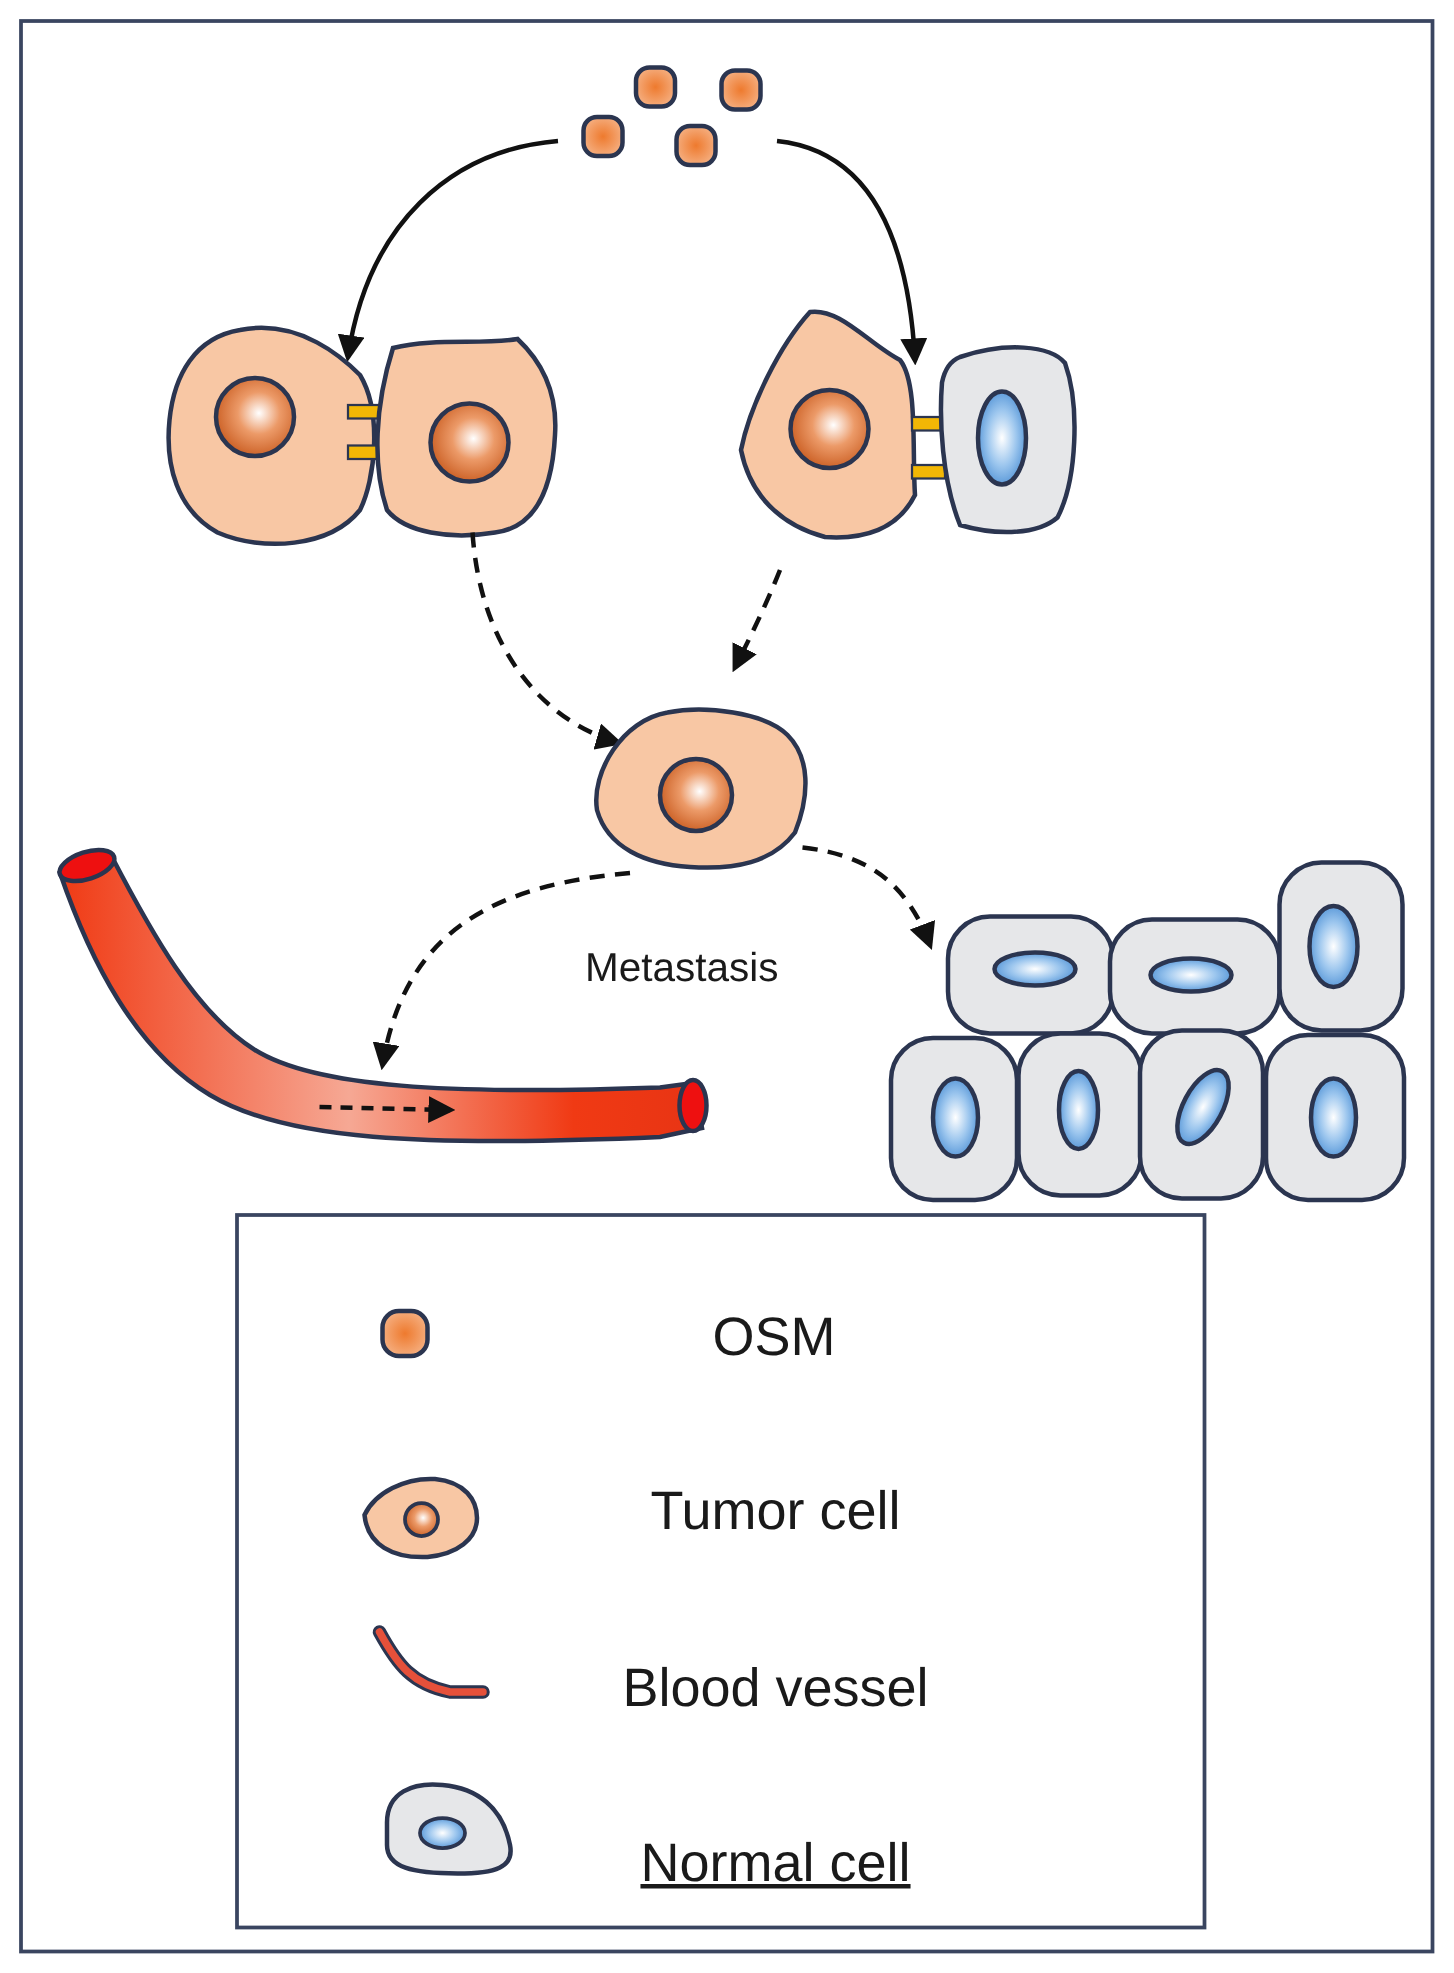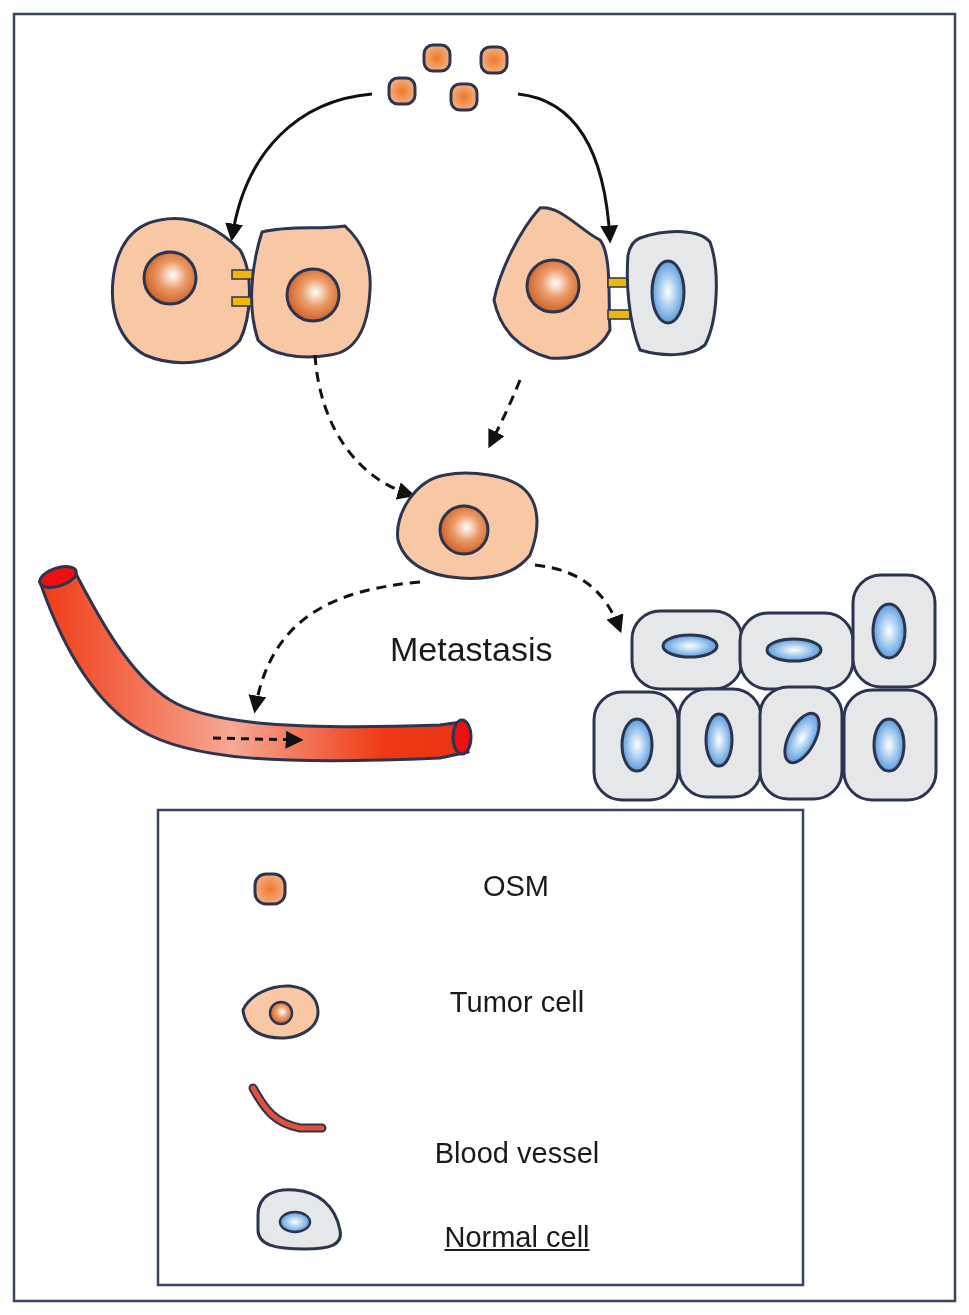--- a/index.html
+++ b/index.html
@@ -1,20 +1,20 @@
 <!DOCTYPE html>
 <html><head>
 <meta charset="utf-8">
 <style>
   html, body { margin: 0; padding: 0; background: #ffffff; }
   body { width: 969px; height: 1315px; position: relative; overflow: hidden; font-family: "Liberation Sans", sans-serif; }
   #stage { position: absolute; left: 0; top: 0; width: 969px; height: 1315px; }
   .lbl { position: absolute; font-family: "Liberation Sans", sans-serif; color: #1a1a1a; white-space: nowrap; }
-  .lbl-meta { left: 390px; top: 630px; font-size: 34px; }
-  .lbl-legend { font-size: 29px; transform: translateX(-50%); text-align: center; }
+  .lbl-meta { left: 390px; top: 630px; font-size: 27px; }
+  .lbl-legend { font-size: 36px; transform: translateX(-50%); text-align: center; }
 </style>
 </head>
 <body>
 
 <div id="stage">
 <svg width="969" height="1315" viewBox="0 0 969 1315" xmlns="http://www.w3.org/2000/svg">
   <defs>
     <radialGradient id="gTumorNuc" cx="0.55" cy="0.45" r="0.6">
       <stop offset="0" stop-color="#ffffff"></stop>
       <stop offset="0.45" stop-color="#ec9a68"></stop>
@@ -123,15 +123,15 @@
   <g>
     <path d="M258,1215 C258,1195 275,1188 295,1190 C318,1192 335,1205 340,1230 C343,1245 330,1249 305,1249 C275,1249 258,1245 258,1230 Z" fill="#e6e7e9" stroke="#2b3550" stroke-width="3"></path>
     <ellipse cx="295" cy="1222" rx="15" ry="10" fill="url(#gNormNuc)" stroke="#2b3550" stroke-width="2.5"></ellipse>
   </g>
 </svg>
 
 <div class="lbl lbl-meta">Metastasis</div>
 
 <div class="lbl lbl-legend" style="left:516px; top:870px;">OSM</div>
 <div class="lbl lbl-legend" style="left:517px; top:986px;">Tumor cell</div>
-<div class="lbl lbl-legend" style="left:517px; top:1137px;">Blood vessel</div>
+<div class="lbl lbl-legend" style="left:517px; top:1104px;">Blood vessel</div>
 <div class="lbl lbl-legend" style="left:517px; top:1221px;text-decoration:underline;">Normal cell</div>
 </div>
 
 </body></html>

